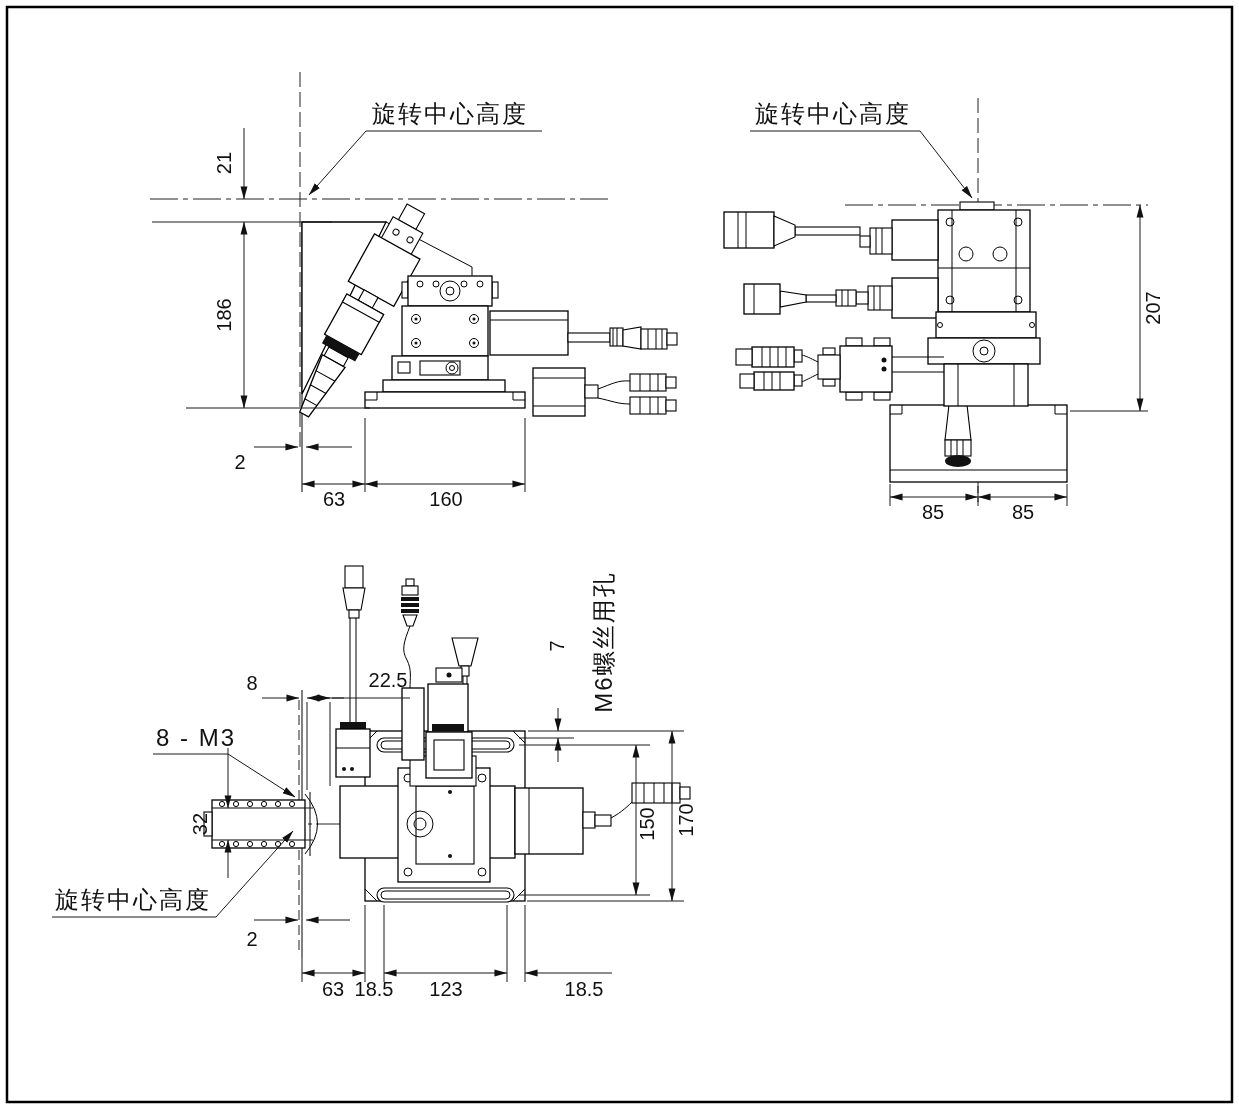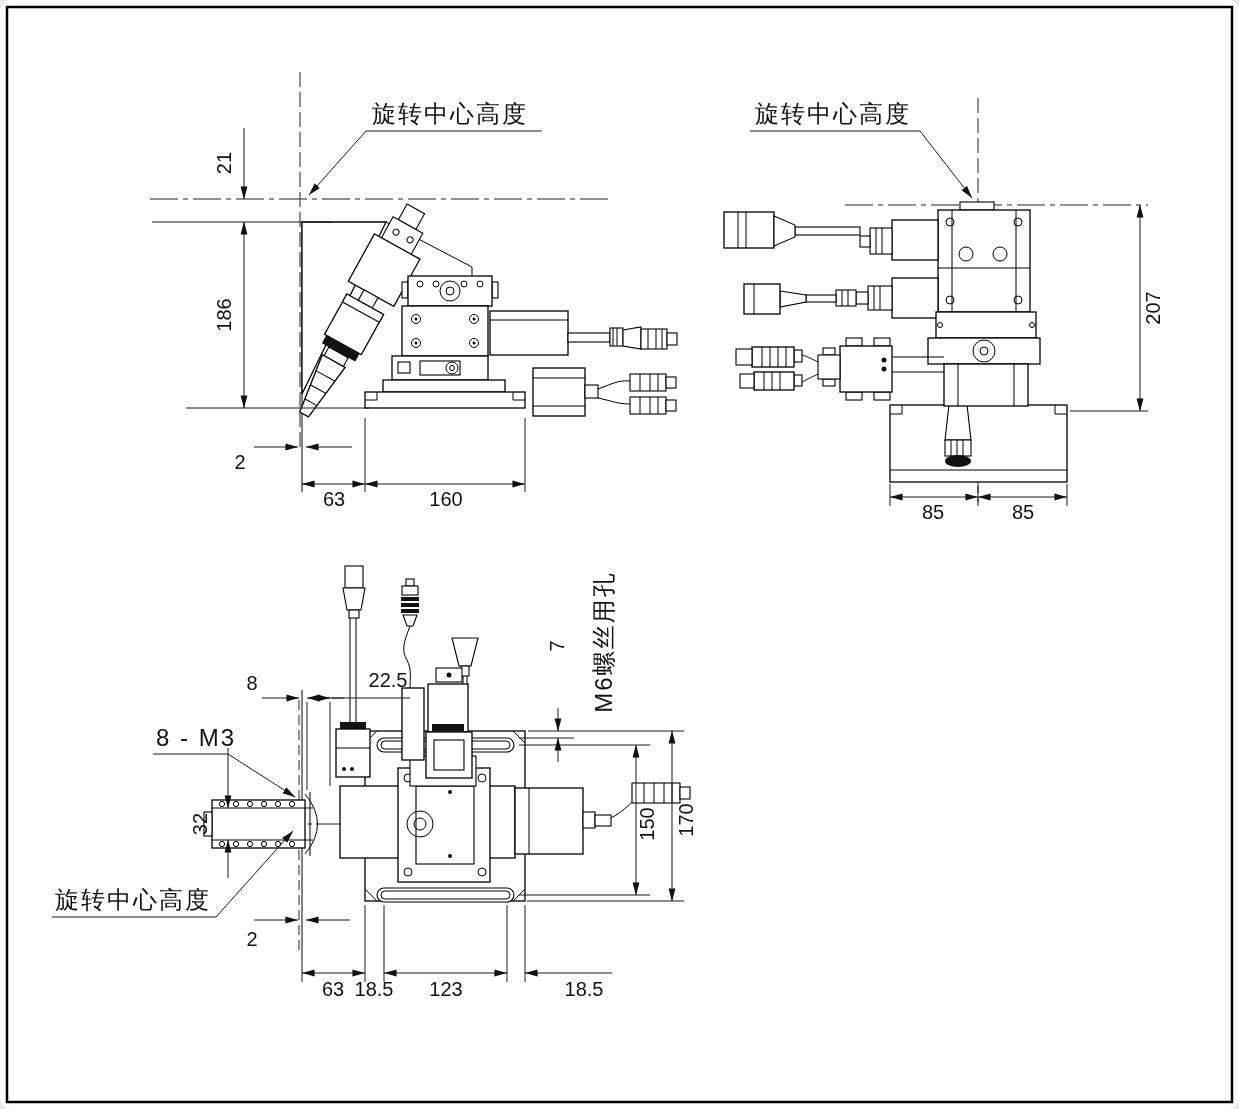--- a/index.html
+++ b/index.html
@@ -1,17 +1,17 @@
 <!DOCTYPE html>
 <html><head>
 <meta charset="utf-8">
 <style>
   html,body{margin:0;padding:0;background:#e8e8e8;}
   .sheet{position:relative;width:1239px;height:1109px;background:#ffffff;margin:0 auto;
-         font-family:"Liberation Sans", sans-serif;border-radius:11px;}
+         font-family:"Liberation Sans", sans-serif;}
   svg{position:absolute;left:0;top:0;}
   
   .o  {fill:#ffffff;stroke:#000000;stroke-width:1.3;}
   .o2 {fill:#ffffff;stroke:#000000;stroke-width:1.1;}
   .d  {fill:none;stroke:#000000;stroke-width:1;}
   .fk {fill:#111111;stroke:none;}
   .dl {fill:none;stroke:#1a1a1a;stroke-width:1;}
   .cl {fill:none;stroke:#222222;stroke-width:1;}
   text.dim{font-family:"Liberation Sans",sans-serif;font-size:20px;fill:#111;}
   text.cjk{font-family:"Liberation Sans",sans-serif;font-size:24px;fill:#111;letter-spacing:2px;}

